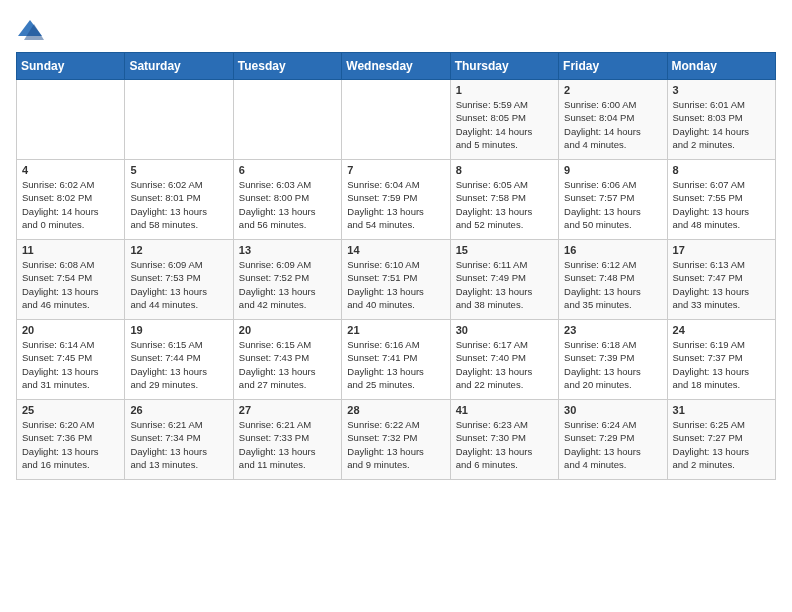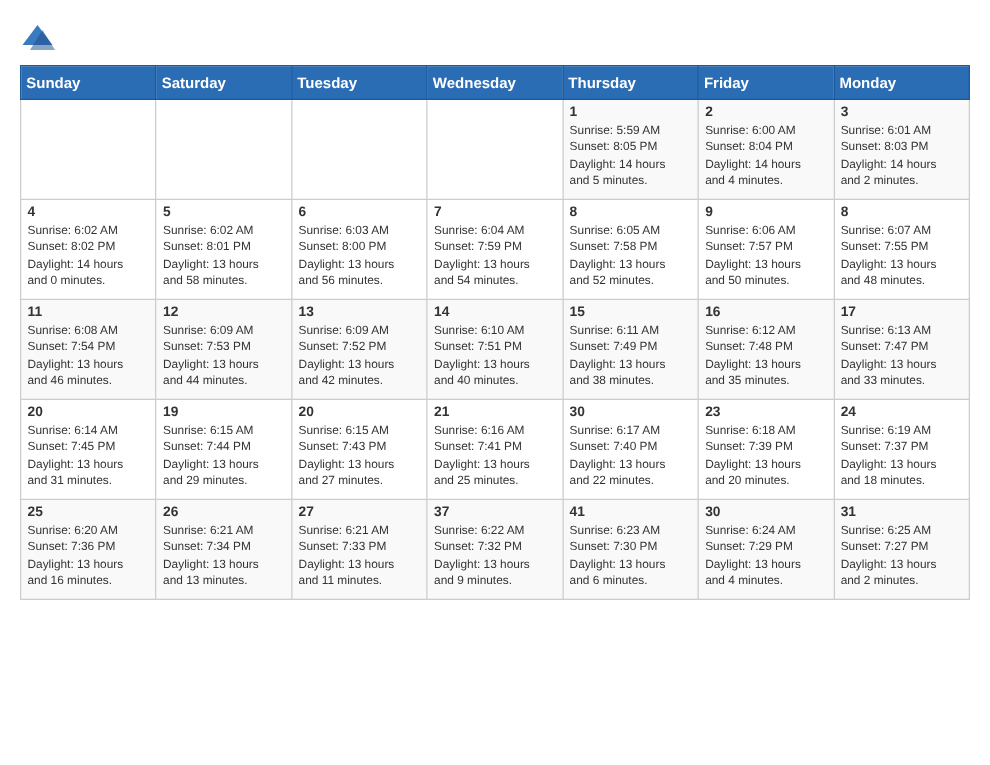--- a/index.html
+++ b/index.html
@@ -233,21 +233,21 @@
         </td>
         <td>
           <span class="day-num">26</span>
           <div class="day-info">Sunrise: 6:21 AM<br>Sunset: 7:34 PM<br>Daylight: 13 hours<br>and 13 minutes.</div>
         </td>
         <td>
           <span class="day-num">27</span>
           <div class="day-info">Sunrise: 6:21 AM<br>Sunset: 7:33 PM<br>Daylight: 13 hours<br>and 11 minutes.</div>
         </td>
         <td>
-          <span class="day-num">37</span>
+          <span class="day-num">28</span>
           <div class="day-info">Sunrise: 6:22 AM<br>Sunset: 7:32 PM<br>Daylight: 13 hours<br>and 9 minutes.</div>
         </td>
         <td>
           <span class="day-num">41</span>
           <div class="day-info">Sunrise: 6:23 AM<br>Sunset: 7:30 PM<br>Daylight: 13 hours<br>and 6 minutes.</div>
         </td>
         <td>
           <span class="day-num">30</span>
           <div class="day-info">Sunrise: 6:24 AM<br>Sunset: 7:29 PM<br>Daylight: 13 hours<br>and 4 minutes.</div>
         </td>

